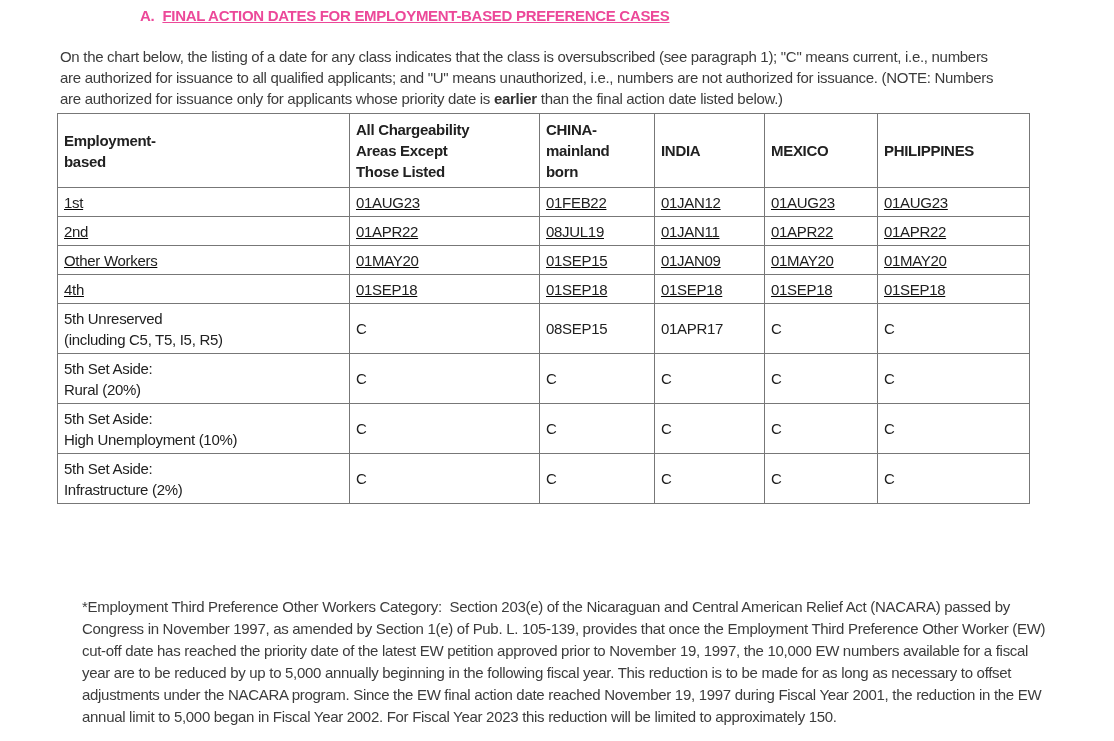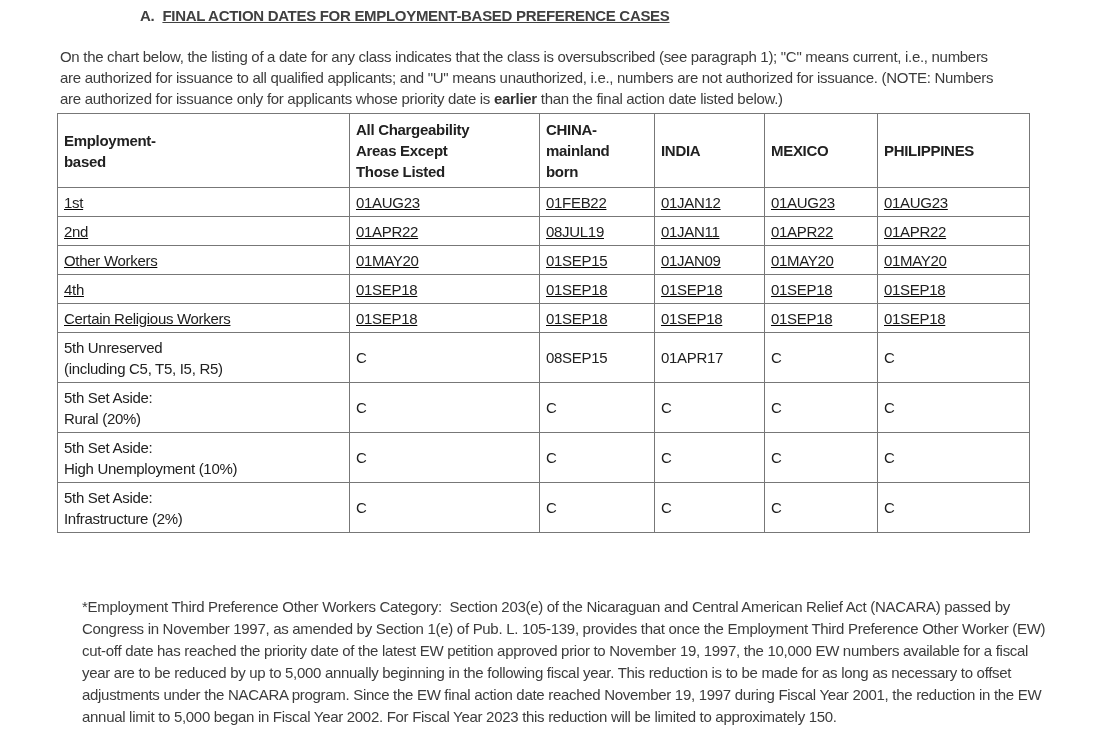--- a/index.html
+++ b/index.html
@@ -11,21 +11,21 @@
     font-family: "Liberation Sans", sans-serif;
     letter-spacing: -0.3px;
     overflow: hidden;
   }
   .doc-title {
     position: absolute;
     left: 140px;
     top: 7px;
     font-size: 15px;
     font-weight: bold;
-    color: #404040;
+    color: #ec4899;
     white-space: nowrap;
   }
   .doc-title .title-prefix { margin-right: 8px; }
   .doc-title .title-main { text-decoration: underline; }
   .intro {
     position: absolute;
     left: 60px;
     top: 46px;
     width: 952px;
     font-size: 15px;
@@ -130,28 +130,20 @@
         <td>01MAY20</td>
       </tr>
       <tr class="single">
         <td>4th</td>
         <td>01SEP18</td>
         <td>01SEP18</td>
         <td>01SEP18</td>
         <td>01SEP18</td>
         <td>01SEP18</td>
       </tr>
-      <tr class="single">
-        <td>Certain Religious Workers</td>
-        <td>01SEP18</td>
-        <td>01SEP18</td>
-        <td>01SEP18</td>
-        <td>01SEP18</td>
-        <td>01SEP18</td>
-      </tr>
       <tr class="double">
         <td>5th Unreserved
 (including C5, T5, I5, R5)</td>
         <td>C</td>
         <td>08SEP15</td>
         <td>01APR17</td>
         <td>C</td>
         <td>C</td>
       </tr>
       <tr class="double">

